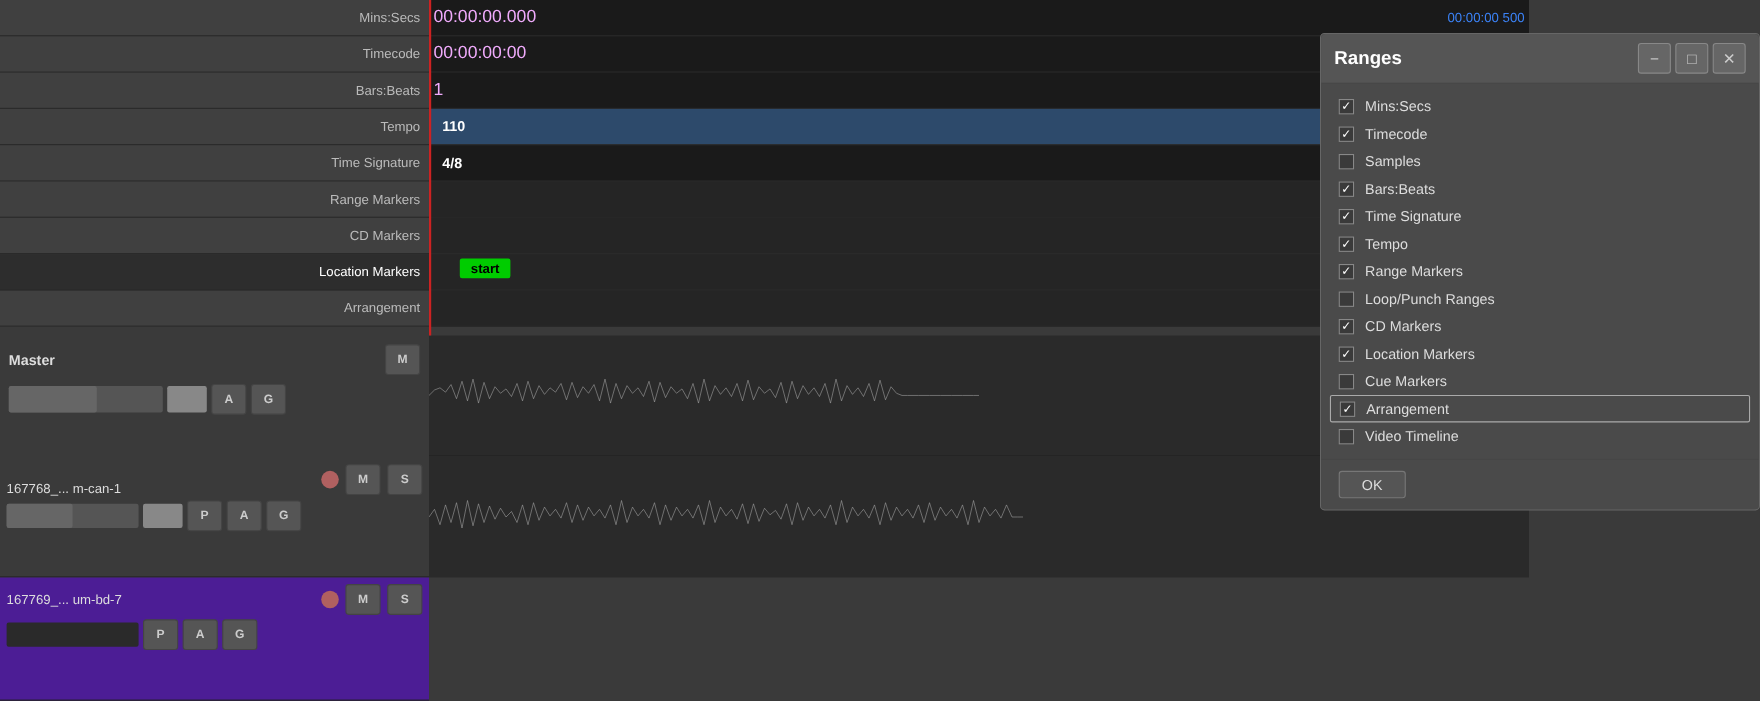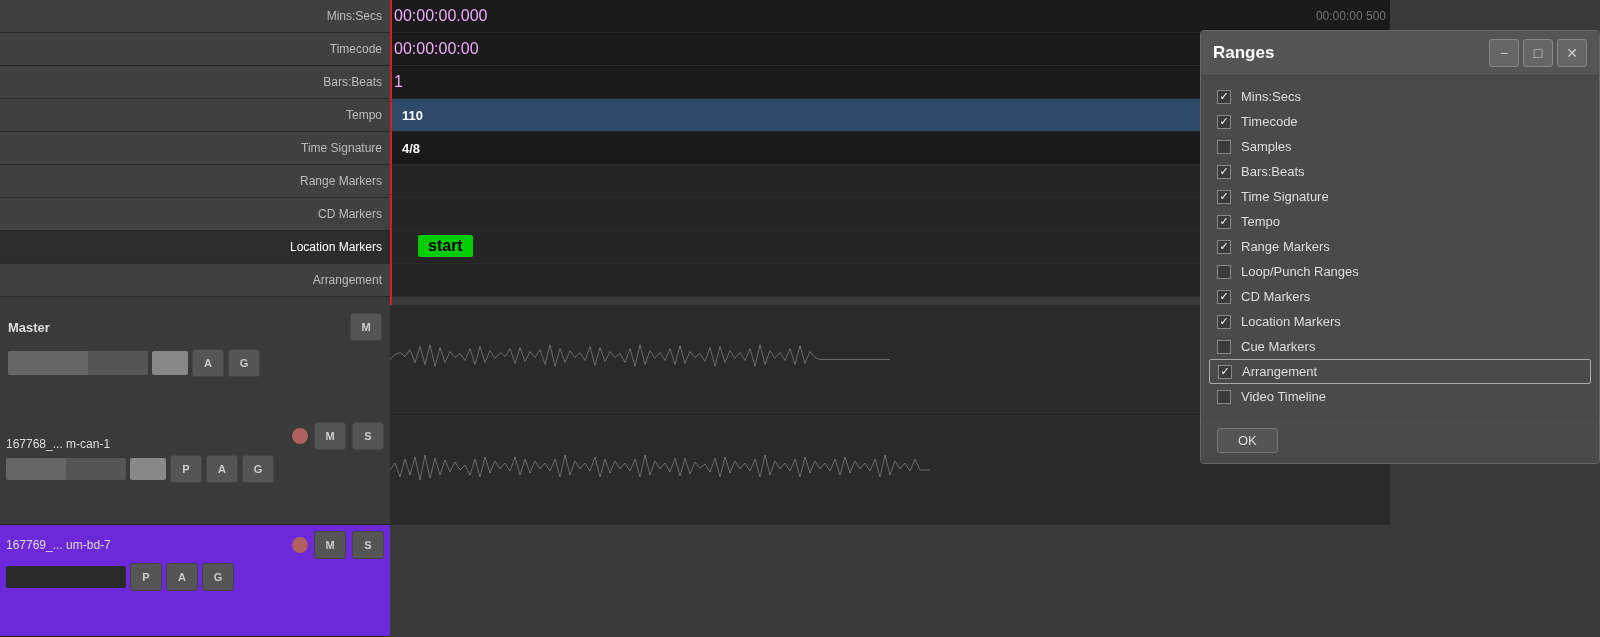--- a/index.html
+++ b/index.html
@@ -84,21 +84,21 @@
       transform: translateY(-50%);
       color: #f0abfc;
       font-size: 16px;
     }
 
     .ruler-text-right {
       position: absolute;
       right: 4px;
       top: 50%;
       transform: translateY(-50%);
-      color: #737373;
+      color: #3b82f6;
       font-size: 12px;
     }
 
     .tempo-value {
       position: absolute;
       left: 12px;
       top: 50%;
       transform: translateY(-50%);
       color: #fff;
       font-size: 13px;
@@ -115,21 +115,21 @@
       font-weight: bold;
     }
 
     .start-marker {
       position: absolute;
       left: 28px;
       top: 4px;
       background: #00cc00;
       color: #000;
       padding: 2px 10px;
-      font-size: 16px;
+      font-size: 12px;
       font-weight: bold;
       border-radius: 2px;
     }
 
     
     .playhead {
       position: absolute;
       left: 0;
       top: 0;
       width: 2px;
@@ -427,21 +427,21 @@
     <div style="width:120px; height:22px; background:#555; border-radius:2px;">
       <div style="width:60px; height:22px; background:#666; border-radius:2px;"></div>
     </div>
     <div style="width:36px; height:22px; background:#888; border-radius:2px;"></div>
     <div class="track-btn">P</div>
     <div class="track-btn">A</div>
     <div class="track-btn">G</div>
   </div>
 </div>
 
-<div style="position:absolute; left:0; top:525px; width:390px; height:112px; background:#6d28d9; border-bottom:1px solid #222; padding:6px;">
+<div style="position:absolute; left:0; top:525px; width:390px; height:112px; background:#4c1d95; border-bottom:1px solid #222; padding:6px;">
   <div style="display:flex; align-items:center; gap:6px; margin-bottom:4px;">
     <span style="font-size:12px; color:#ddd; flex:1;">167769_... um-bd-7</span>
     <div style="width:16px; height:16px; border-radius:50%; background:#b06060;"></div>
     <div class="track-btn">M</div>
     <div class="track-btn">S</div>
   </div>
   <div style="display:flex; align-items:center; gap:4px;">
     <div style="width:120px; height:22px; background:#2a2a2a; border-radius:2px;"></div>
     <div class="track-btn">P</div>
     <div class="track-btn">A</div>

